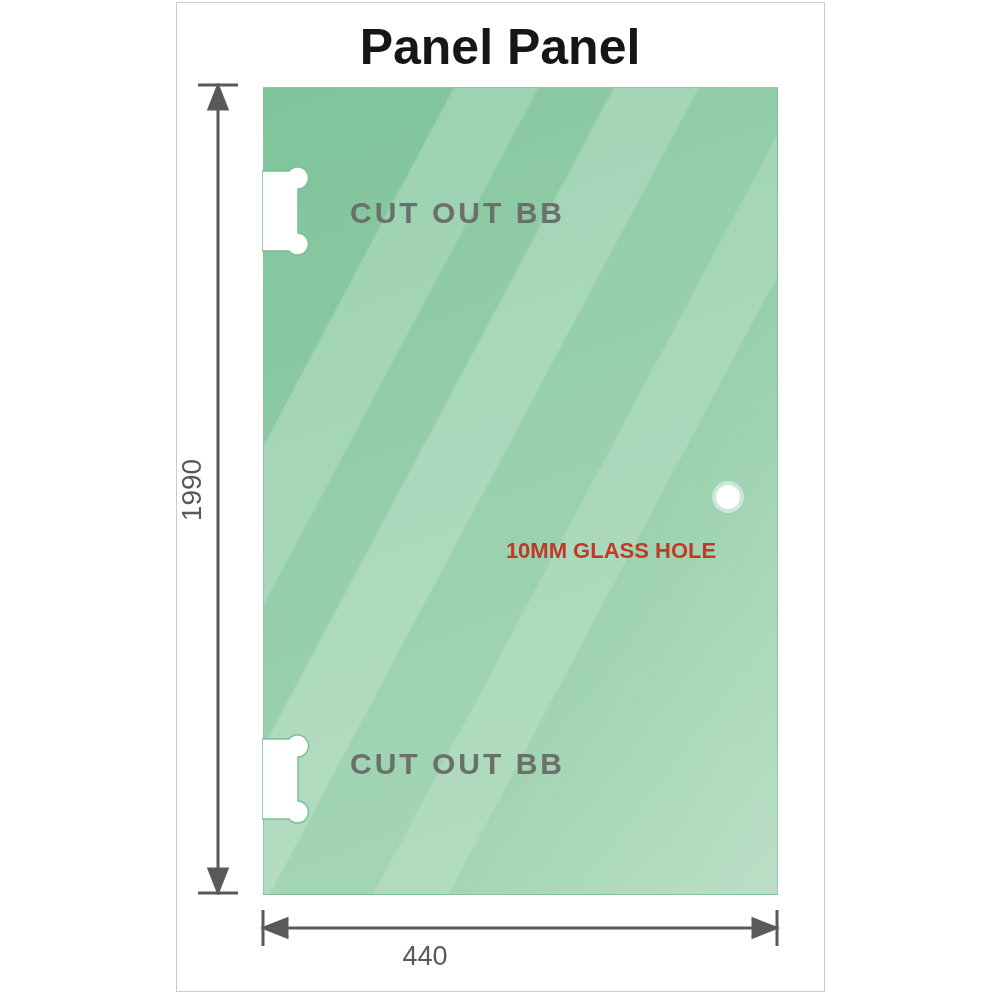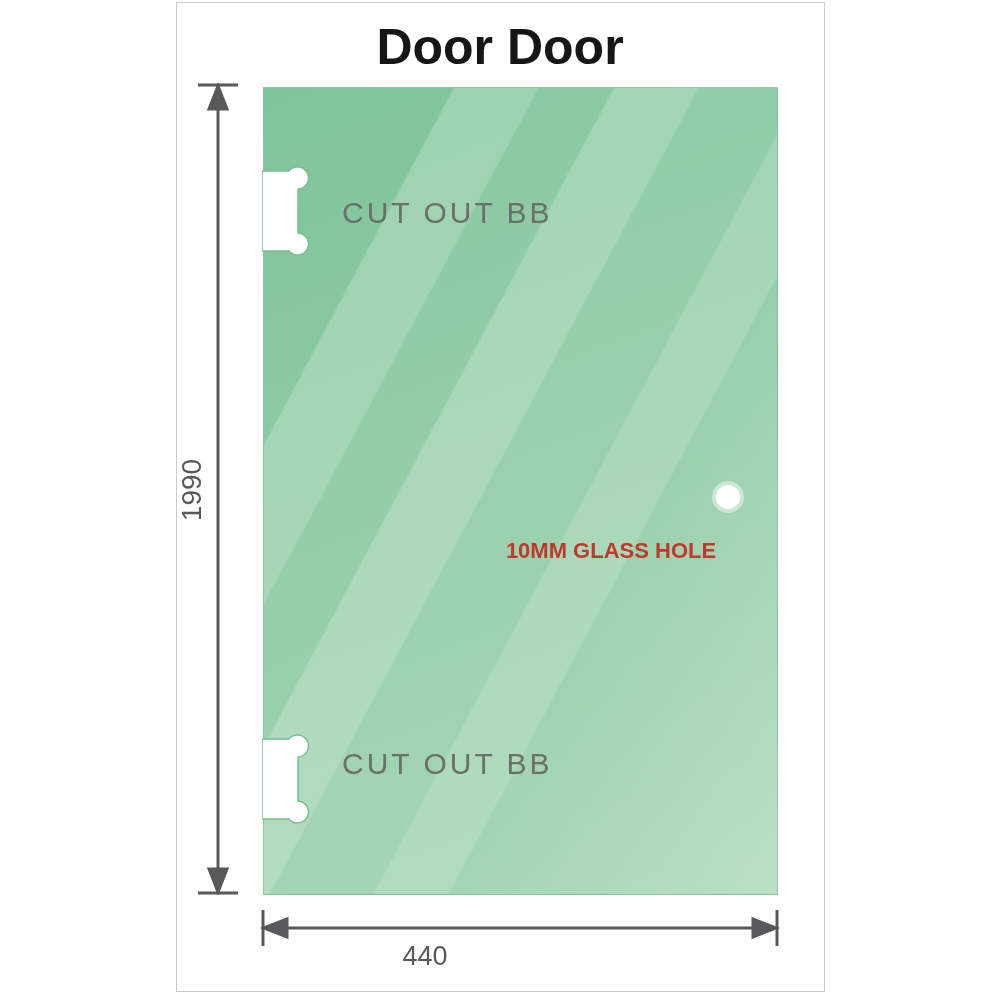--- a/index.html
+++ b/index.html
@@ -64,23 +64,23 @@
   .cutout {
     position: absolute;
     left: 262px;
     width: 52px;
     height: 92px;
   }
   .cutout.top { top: 165px; }
   .cutout.bottom { top: 733px; }
   .cutout-label {
     position: absolute;
-    left: 342px;
+    left: 350px;
     font-size: 30px;
-    font-weight: 400;
+    font-weight: 700;
     letter-spacing: 3px;
     color: #6b706b;
   }
   .cutout-label.top { top: 196px; }
   .cutout-label.bottom { top: 747px; }
   .glass-hole {
     position: absolute;
     left: 716px;
     top: 485px;
     width: 24px;
@@ -132,21 +132,21 @@
     white-space: nowrap;
   }
 </style>
 </head>
 <body>
 
 <div class="canvas">
 
   <div class="frame"></div>
 
-  <div class="page-title">Door Door</div>
+  <div class="page-title">Panel Panel</div>
 
   <div class="glass-panel"></div>
 
   <svg class="cutout top" viewBox="0 0 52 92">
     <path d="M0,6 L27,6 A11,11 0 1 1 36,24 L36,68 A11,11 0 1 1 27,86 L0,86 Z" fill="#ffffff" stroke="#7bbf95" stroke-width="1.5"></path>
   </svg>
   <svg class="cutout bottom" viewBox="0 0 52 92">
     <path d="M0,6 L27,6 A11,11 0 1 1 36,24 L36,68 A11,11 0 1 1 27,86 L0,86 Z" fill="#ffffff" stroke="#7bbf95" stroke-width="1.5"></path>
   </svg>
 

